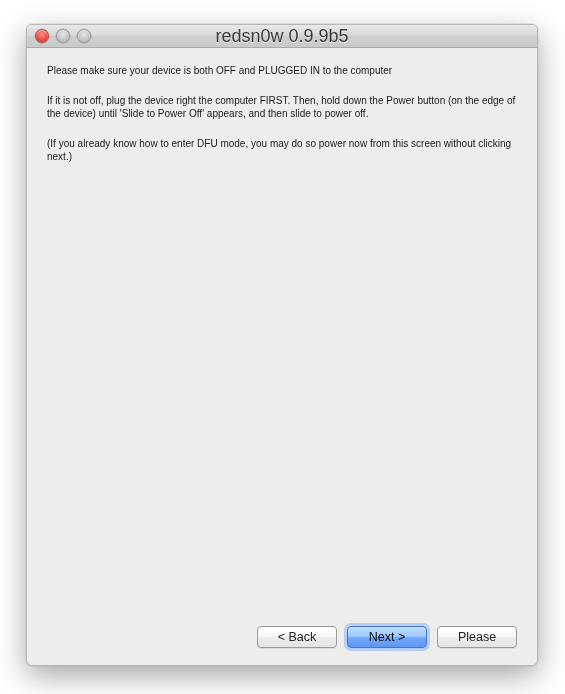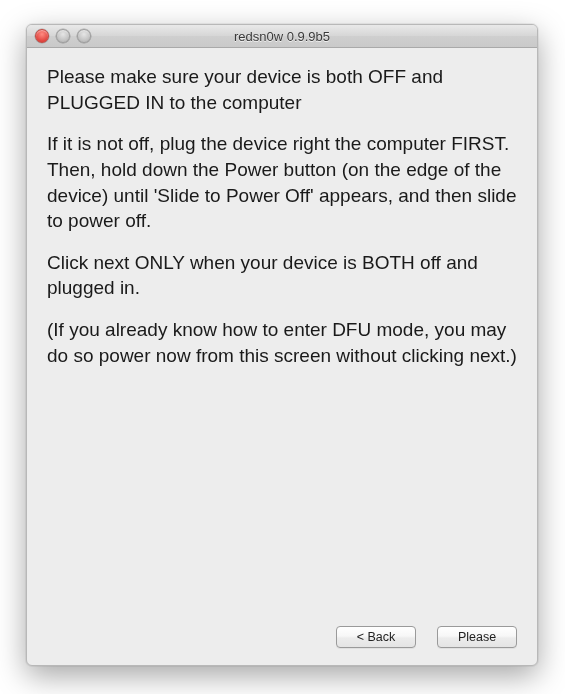--- a/index.html
+++ b/index.html
@@ -42,32 +42,32 @@
   }
   .tl {
     width: 12px;
     height: 12px;
     border-radius: 50%;
     box-shadow: inset 0 1px 1px rgba(255,255,255,0.5), 0 0 0 0.5px rgba(0,0,0,0.25);
   }
   .tl.red    { background: radial-gradient(circle at 50% 35%, #ff8b82, #e0443e 70%); border: 0.5px solid #c14741; }
   .tl.grey   { background: radial-gradient(circle at 50% 35%, #e6e6e6, #bfbfbf 70%); border: 0.5px solid #9c9c9c; }
   .title {
-    font-size: 13px;
+    font-size: 18px;
     color: #3a3a3a;
     text-shadow: 0 1px 0 rgba(255,255,255,0.7);
     user-select: none;
   }
   .content {
     position: absolute;
     left: 0; right: 0;
     top: 23px;
     bottom: 56px;
     padding: 16px 20px 0 20px;
-    font-size: 19px;
+    font-size: 10px;
     color: #1a1a1a;
     line-height: 1.35;
   }
   .content p {
     margin: 0 0 16px 0;
   }
   .content .last {
     margin-bottom: 0;
   }
   .footer {
@@ -87,21 +87,20 @@
     border-radius: 4px;
     font-size: 12.5px;
     font-family: inherit;
     color: #222;
     background: linear-gradient(to bottom, #ffffff 0%, #f7f7f7 45%, #ececec 55%, #e4e4e4 100%);
     border: 1px solid #9a9a9a;
     box-shadow: 0 1px 0 rgba(0,0,0,0.05);
     cursor: default;
     line-height: 20px;
     text-align: center;
-    margin-left: 11px;
   }
   .btn.default {
     background: linear-gradient(to bottom, #bfe0ff 0%, #9fcaff 45%, #6fa8f8 55%, #5f97ef 100%);
     border: 1px solid #4a74c8;
     color: #0a0a0a;
     box-shadow: 0 0 0 3px rgba(120,170,255,0.45), 0 1px 0 rgba(0,0,0,0.05);
   }
 </style>
 </head>
 <body>
@@ -112,21 +111,21 @@
       <div class="tl red"></div>
       <div class="tl grey"></div>
       <div class="tl grey"></div>
     </div>
     <div class="title">redsn0w 0.9.9b5</div>
   </div>
 
   <div class="content">
     <p>Please make sure your device is both OFF and PLUGGED IN to the computer</p>
     <p>If it is not off, plug the device right the computer FIRST. Then, hold down the Power button (on the edge of the device) until 'Slide to Power Off' appears, and then slide to power off.</p>
-    <p>Click next ONLY when your device is BOTH off and plugged in.</p>
     <p class="last">(If you already know how to enter DFU mode, you may do so power now from this screen without clicking next.)</p>
   </div>
 
   <div class="footer">
     <button class="btn">&lt; Back</button>
+    <button class="btn default">Next &gt;</button>
     <button class="btn">Please</button>
   </div>
 </div>
 
 </body></html>

